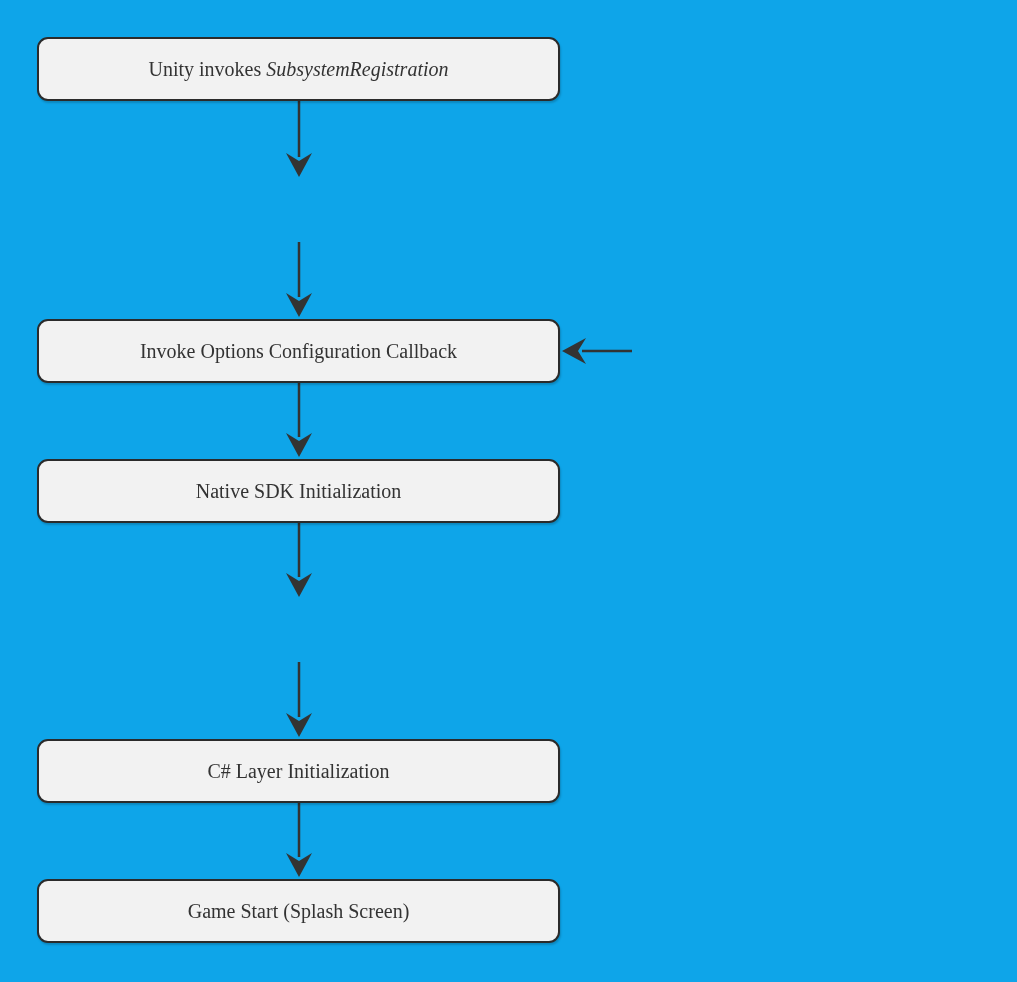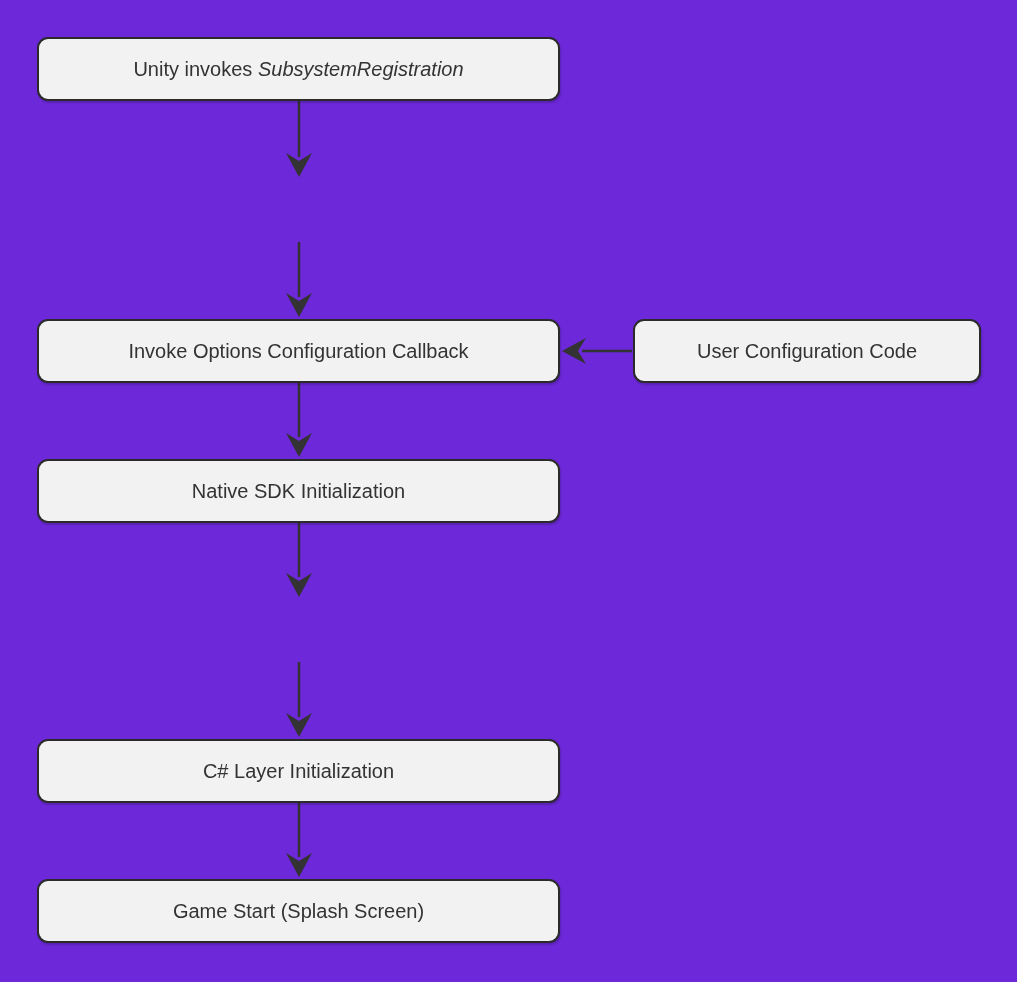--- a/index.html
+++ b/index.html
@@ -4,22 +4,22 @@
 <style>
   html, body {
     margin: 0;
     padding: 0;
     background: #f0f0f0;
   }
   .canvas {
     position: relative;
     width: 1017px;
     height: 982px;
-    background: #6d28d9;
-    font-family: Liberation Sans, sans-serif;
+    background: #0ea5e9;
+    font-family: Liberation Serif, serif;
     overflow: hidden;
   }
   .node {
     position: absolute;
     box-sizing: border-box;
     background: #f2f2f2;
     border: 2.5px solid #2b2b2b;
     border-radius: 11px;
     display: flex;
     align-items: center;
@@ -90,23 +90,20 @@
 
   <div class="node n-col n1">
     <span class="lbl"><span>Unity invokes </span><em>SubsystemRegistration</em></span>
   </div>
 
 
   <div class="node n-col n3">
     <span class="lbl">Invoke Options Configuration Callback</span>
   </div>
 
-  <div class="node nu">
-    <span class="lbl">User Configuration Code</span>
-  </div>
 
   <div class="node n-col n4">
     <span class="lbl">Native SDK Initialization</span>
   </div>
 
 
   <div class="node n-col n6">
     <span class="lbl">C# Layer Initialization</span>
   </div>
 

